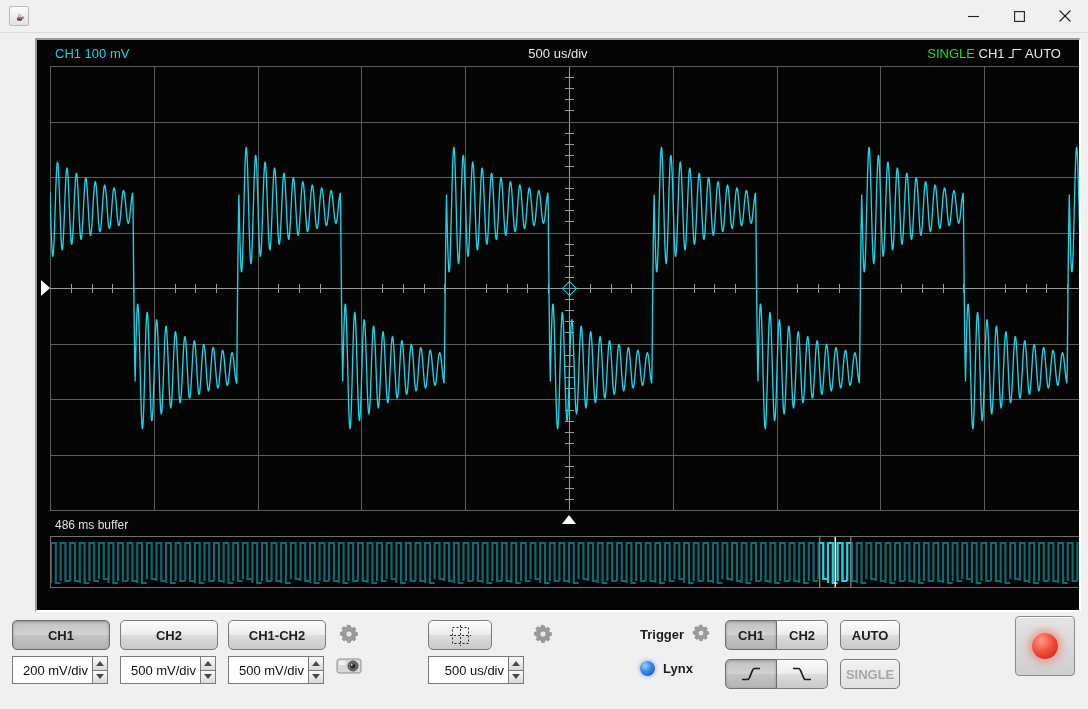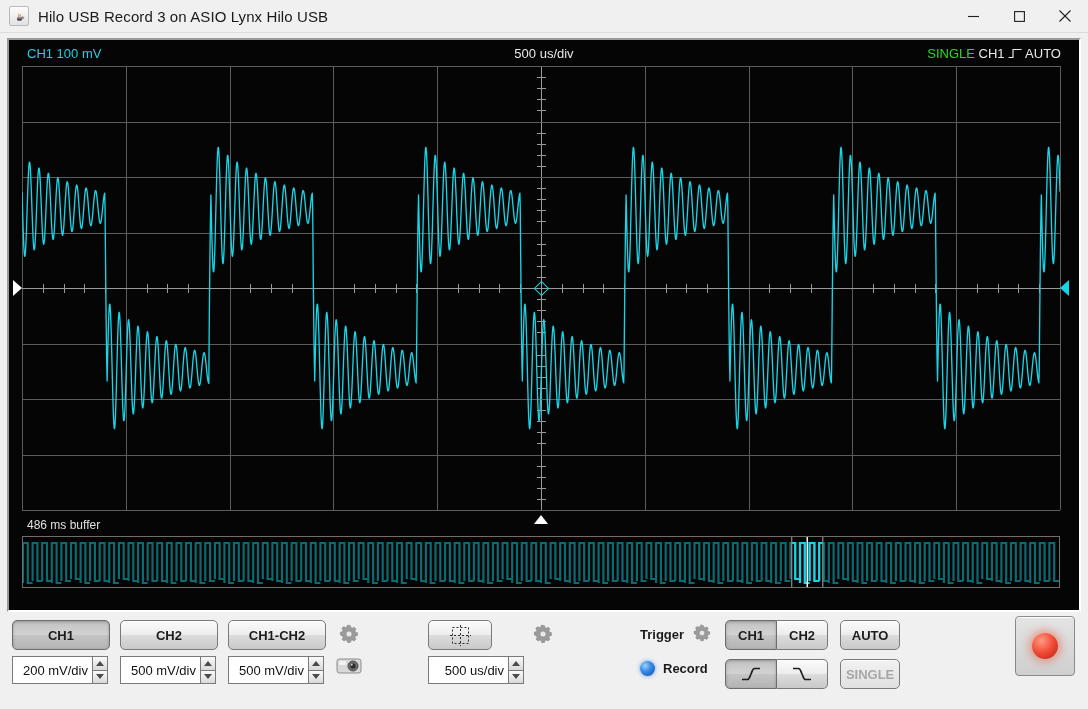--- a/index.html
+++ b/index.html
@@ -18,21 +18,21 @@
             flex:0 0 18px;}
   #title-text{font-size:15px;color:#1b1b1b;letter-spacing:.1px;}
   #winbtns{margin-left:auto;display:flex;height:32px;}
   .winbtn{width:46px;height:32px;display:flex;align-items:center;
           justify-content:center;}
 
   
   #panel{flex:1 1 auto;margin:5px 7px 0 7px;display:flex;flex-direction:column;}
   #scope-frame{flex:0 0 auto;border:2px solid;
       border-color:#9a9a9a #ffffff #ffffff #9a9a9a;background:#8b5cf6;
-      padding:0;position:relative;height:574px;box-sizing:border-box;}
+      padding:0;position:relative;height:574px;box-sizing:border-box;margin-left:28px;}
   #scope{position:absolute;inset:0;background:#050505;overflow:hidden;}
 
   
   .hdr{position:absolute;top:6px;font-size:13px;white-space:nowrap;}
   #hdr-ch{left:18px;color:#19d3e6;}
   #hdr-time{left:0;width:100%;text-align:center;color:#e8e8e8;}
   #hdr-stat{right:18px;color:#e8e8e8;}
   #hdr-run{color:#22dd22;}
   .trigglyph{display:inline-block;width:14px;height:11px;vertical-align:-1px;}
 
@@ -118,21 +118,20 @@
   <div id="titlebar">
     <div id="app-icon">
       <svg width="13" height="13" viewBox="0 0 16 16">
         <path d="M5 10.5h6v1.2c0 .9-.7 1.6-1.6 1.6H6.6c-.9 0-1.6-.7-1.6-1.6z" fill="#4a4a4a"></path>
         <path d="M11.2 10.7h.6c.9 0 1.5-.5 1.5-1.2s-.6-1.1-1.5-1.1h-.6z" fill="none" stroke="#4a4a4a" stroke-width=".8"></path>
         <path d="M7 8.6c-.9-1 .3-1.7.6-2.5.3-.7-.4-1.3-.4-1.3" fill="none" stroke="#c64a1e" stroke-width=".9" stroke-linecap="round"></path>
         <path d="M9 8.6c-.8-.9.3-1.5.5-2.2" fill="none" stroke="#c64a1e" stroke-width=".9" stroke-linecap="round"></path>
         <rect x="4.7" y="9.3" width="6.6" height="1.1" rx=".4" fill="#4a4a4a"></rect>
       </svg>
     </div>
-    <div id="title-text">Hilo USB Record 3 on ASIO Lynx Hilo USB</div>
     <div id="winbtns">
       <div class="winbtn">
         <svg width="11" height="11" viewBox="0 0 11 11">
             <line x1="0" y1="5.5" x2="11" y2="5.5" stroke="#202020" stroke-width="1.1"></line>
           </svg>
       </div>
       <div class="winbtn">
         <svg width="11" height="11" viewBox="0 0 11 11">
             <rect x="0.6" y="0.6" width="9.8" height="9.8" fill="none" stroke="#202020" stroke-width="1.1"></rect>
           </svg>
@@ -385,35 +384,35 @@
                 <path d="M12 2.6l1.5.3.5 2.1 1.7.7 1.8-1.2 2.1 2.1-1.2 1.8.7 1.7 2.1.5v3l-2.1.5-.7 1.7 1.2 1.8-2.1 2.1-1.8-1.2-1.7.7-.5 2.1h-3l-.5-2.1-1.7-.7-1.8 1.2-2.1-2.1 1.2-1.8-.7-1.7L2.6 13v-3l2.1-.5.7-1.7-1.2-1.8 2.1-2.1 1.8 1.2 1.7-.7.5-2.1z"></path>
               </g>
               <circle cx="12" cy="12" r="3.4" fill="#e8e8e8" stroke="#8a8a8a" stroke-width=".8"></circle>
             </svg>
           </span>
         </div>
       </div>
 
       <div style="display:flex;gap:12px;margin-left:86px;align-items:flex-start;">
 
-        <div class="grp" style="text-align:center;">
+        <div class="grp" style="">
           <div style="display:flex;align-items:center;gap:7px;height:28px;">
             <span class="lbl">Trigger</span>
             <span class="gear">
               <svg width="20" height="20" viewBox="0 0 24 24">
                 <g fill="#9b9b9b" stroke="#7d7d7d" stroke-width=".6">
                   <path d="M12 2.6l1.5.3.5 2.1 1.7.7 1.8-1.2 2.1 2.1-1.2 1.8.7 1.7 2.1.5v3l-2.1.5-.7 1.7 1.2 1.8-2.1 2.1-1.8-1.2-1.7.7-.5 2.1h-3l-.5-2.1-1.7-.7-1.8 1.2-2.1-2.1 1.2-1.8-.7-1.7L2.6 13v-3l2.1-.5.7-1.7-1.2-1.8 2.1-2.1 1.8 1.2 1.7-.7.5-2.1z"></path>
                 </g>
                 <circle cx="12" cy="12" r="3.4" fill="#e8e8e8" stroke="#8a8a8a" stroke-width=".8"></circle>
               </svg>
             </span>
           </div>
           <div style="display:flex;align-items:center;gap:8px;height:28px;">
             <span class="led"></span>
-            <span class="lbl">Record</span>
+            <span class="lbl">Lynx</span>
           </div>
         </div>
 
         <div class="grp" style="gap:9px;">
           <div class="seg">
             <div class="btn pressed" style="width:50px;height:28px;">CH1</div>
             <div class="btn" style="width:50px;height:28px;">CH2</div>
           </div>
           <div class="seg">
             <div class="btn pressed" style="width:50px;height:28px;">

